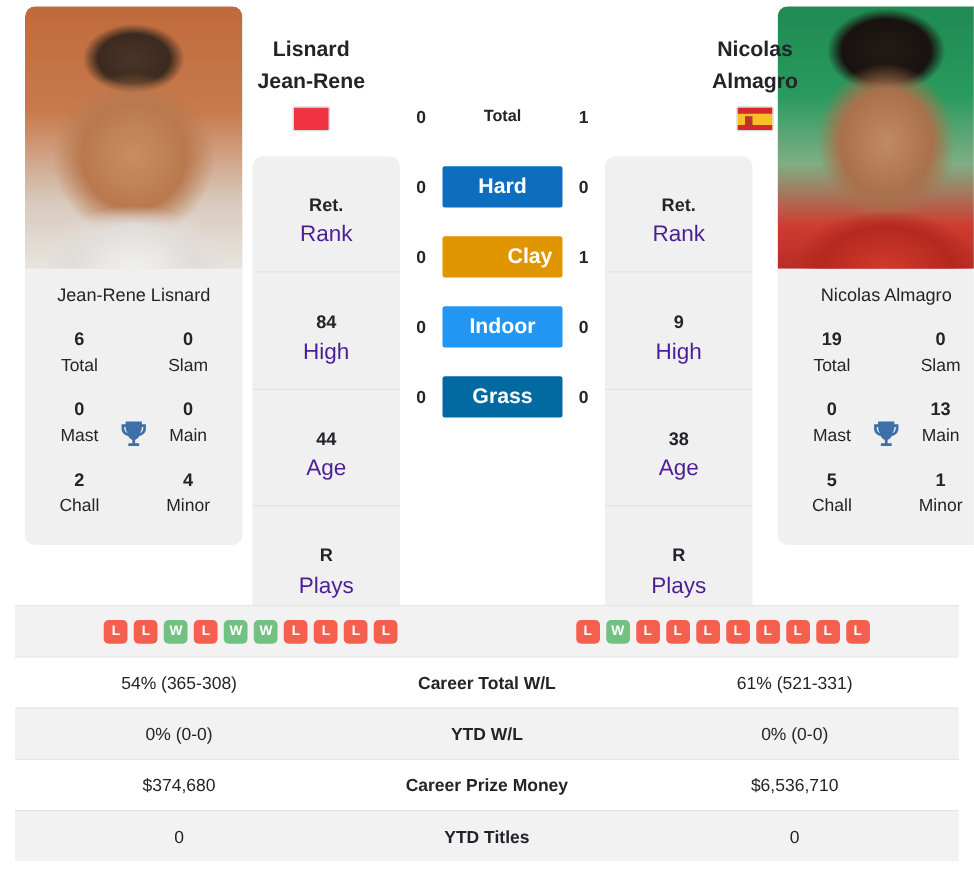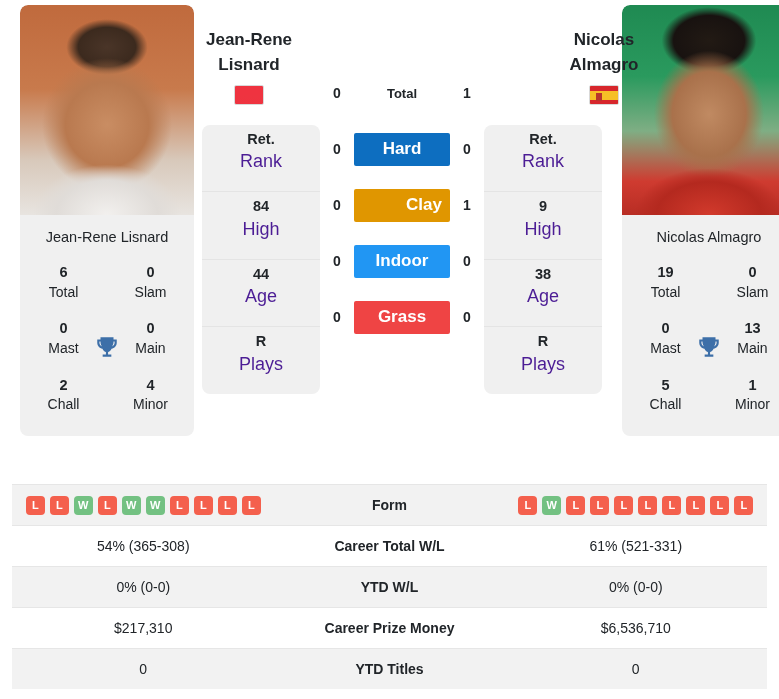--- a/index.html
+++ b/index.html
@@ -87,21 +87,21 @@
   
   .stat-stack {
     width: 118px; flex: 0 0 118px;
     background: #f0f0f0;
     border-radius: 8px;
     margin-top: 120px;
     overflow: hidden;
   }
   .stat-row {
     text-align: center;
-    padding: 4px 0 17px;
+    padding: 30px 0 17px;
     border-bottom: 1px solid #e4e4e4;
   }
   .stat-row:last-child { border-bottom: none; }
   .stat-row .num { font-size: 14.5px; font-weight: 700; line-height: 1.4; }
   .stat-row .lbl { font-size: 18px; color: #4c1d95; line-height: 1.4; }
 
   
   .h2h { flex: 1 1 auto; padding-top: 60px; }
   .h2h-row {
     display: flex;
@@ -306,21 +306,21 @@
           <div class="h2h-row">
             <div class="h2h-score">0</div>
             <div class="h2h-mid">
               <span class="surf" style="background: rgb(33, 150, 243);">Indoor</span>
             </div>
             <div class="h2h-score">0</div>
           </div>
           <div class="h2h-row">
             <div class="h2h-score">0</div>
             <div class="h2h-mid">
-              <span class="surf" style="background: #ef4444;">Grass</span>
+              <span class="surf" style="background: #0369a1;">Grass</span>
             </div>
             <div class="h2h-score">0</div>
           </div>
         </div>
     </div>
 
     <div class="stat-stack" id="right-stats">
         <div class="stat-row">
           <div class="num">Ret.</div>
           <div class="lbl">Rank</div>
@@ -371,22 +371,22 @@
             <div class="num">1</div>
             <div class="lbl">Minor</div>
           </div>
         </div>
       </div>
     </div>
   </div>
 
   <div class="names">
     <div class="name-block leftpos">
+      <div class="name-text">Lisnard</div>
       <div class="name-text">Jean-Rene</div>
-      <div class="name-text">Lisnard</div>
       <div class="flag flag-mc"></div>
     </div>
     <div class="name-block rightpos">
       <div class="name-text">Nicolas</div>
       <div class="name-text">Almagro</div>
       <div class="flag flag-es">
           <span class="crest"></span>
         </div>
     </div>
   </div>
@@ -400,21 +400,20 @@
             <span class="badge w">W</span>
             <span class="badge l">L</span>
             <span class="badge w">W</span>
             <span class="badge w">W</span>
             <span class="badge l">L</span>
             <span class="badge l">L</span>
             <span class="badge l">L</span>
             <span class="badge l">L</span>
           </div>
         </div>
-        <div class="tmid">Form</div>
         <div class="tright">
           <div class="form-cell">
             <span class="badge l">L</span>
             <span class="badge w">W</span>
             <span class="badge l">L</span>
             <span class="badge l">L</span>
             <span class="badge l">L</span>
             <span class="badge l">L</span>
             <span class="badge l">L</span>
             <span class="badge l">L</span>
@@ -427,21 +426,21 @@
         <div class="tleft">54% (365-308)</div>
         <div class="tmid">Career Total W/L</div>
         <div class="tright">61% (521-331)</div>
       </div>
       <div class="trow shaded">
         <div class="tleft">0% (0-0)</div>
         <div class="tmid">YTD W/L</div>
         <div class="tright">0% (0-0)</div>
       </div>
       <div class="trow">
-        <div class="tleft">$217,310</div>
+        <div class="tleft">$374,680</div>
         <div class="tmid">Career Prize Money</div>
         <div class="tright">$6,536,710</div>
       </div>
       <div class="trow shaded">
         <div class="tleft">0</div>
         <div class="tmid">YTD Titles</div>
         <div class="tright">0</div>
       </div>
     </div>
 

